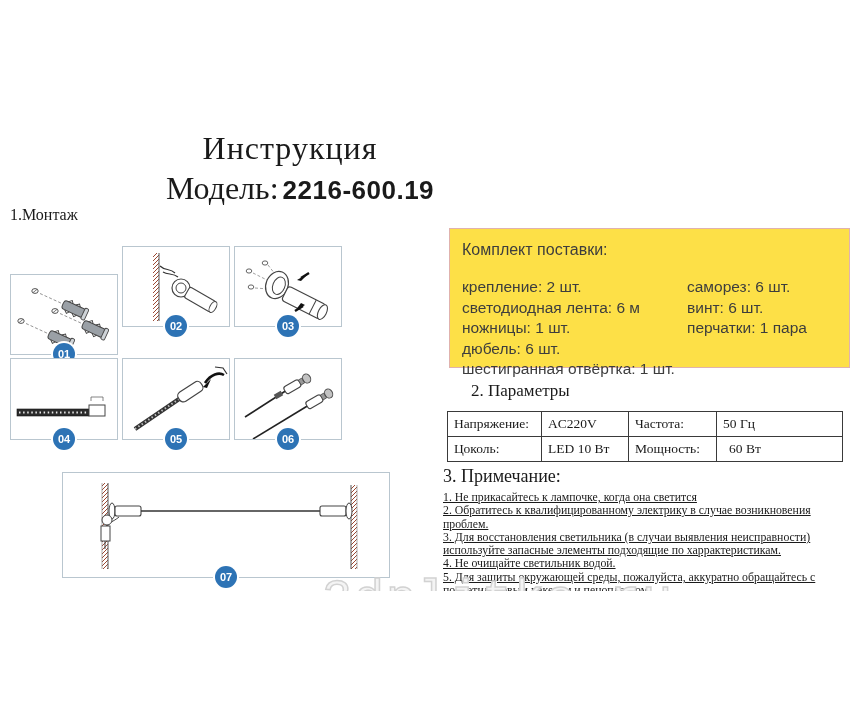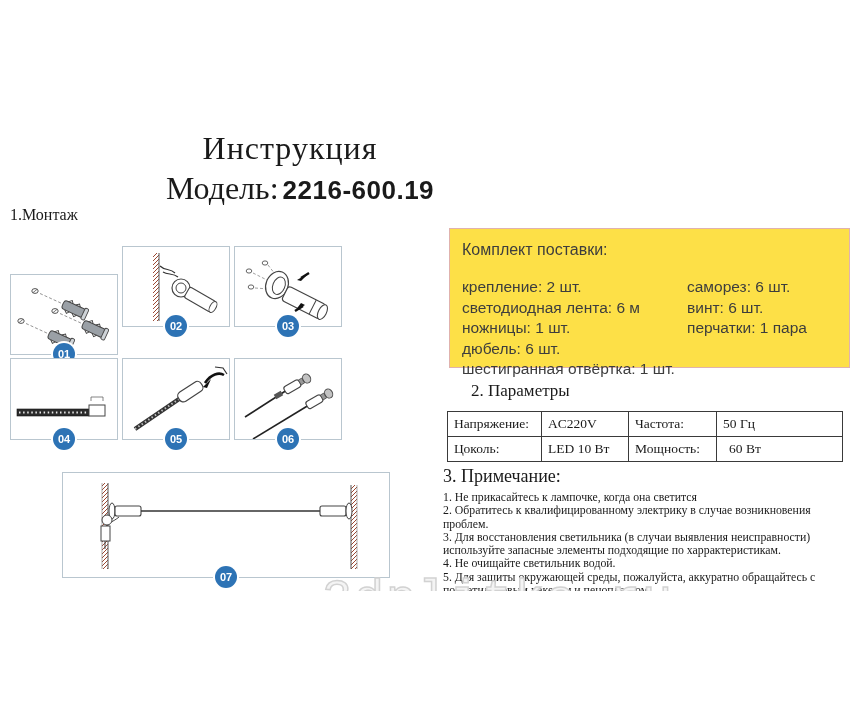--- a/index.html
+++ b/index.html
@@ -33,21 +33,21 @@
 
   
   .params-heading{position:absolute;left:444px;top:381px;font-size:17px;margin-left:27px;}
   .params-table{position:absolute;left:447px;top:411px;border-collapse:collapse;
                 font-size:13.5px;}
   .params-table td{border:1px solid #3a3a3a;height:24px;padding:0 12px 0 6px;vertical-align:middle;}
 
   
   .notes-heading{position:absolute;left:443px;top:466px;font-size:18px;}
   .notes-list{position:absolute;left:443px;top:491px;width:398px;
-              font-size:11.8px;line-height:13.3px;}
+              font-size:11.8px;line-height:13.3px;text-decoration:underline;}
   .note{margin:0;}
 
   
   .watermark{position:absolute;left:322px;top:572px;font-family:Liberation Mono, monospace;
              font-size:50px;letter-spacing:2px;color:#f4f4f4;
              -webkit-text-stroke:1.5px #d2d2d2;user-select:none;}
 </style>
 </head>
 <body>
 

